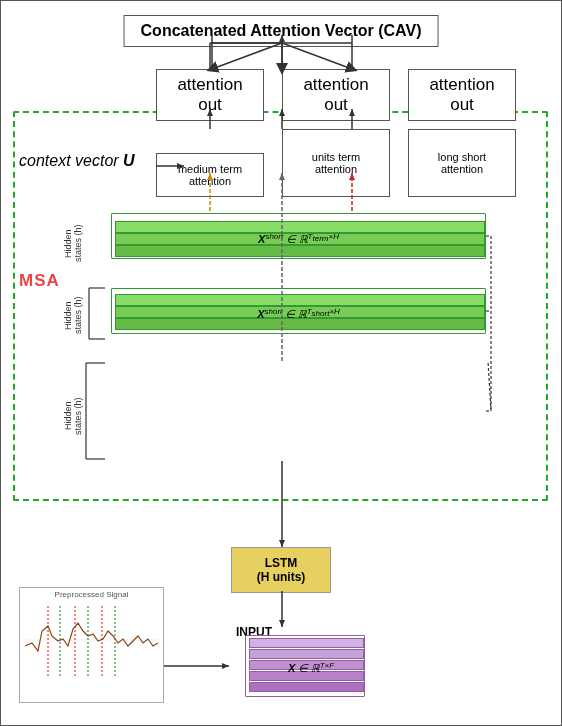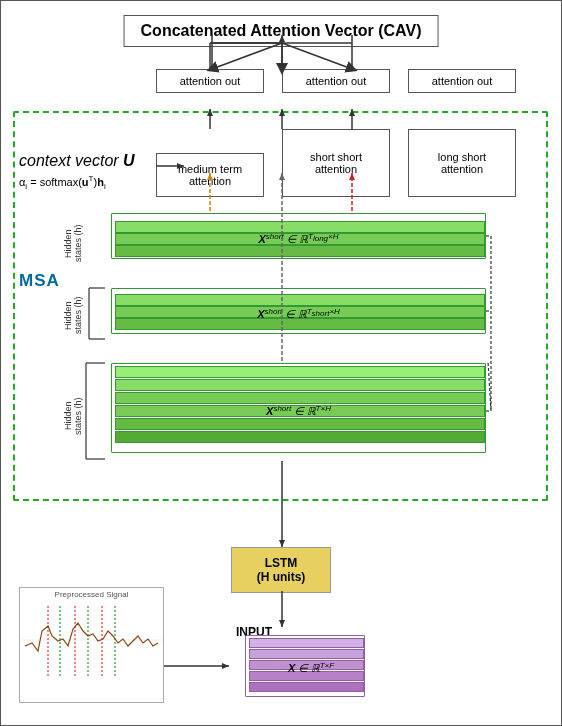--- a/index.html
+++ b/index.html
@@ -43,21 +43,21 @@
       left: 155px;
       display: flex;
       gap: 18px;
       z-index: 10;
     }
     .attn-out-box {
       background: #fff;
       border: 1.5px solid #555;
       padding: 5px 12px;
       text-align: center;
-      font-size: 11px;
+      font-size: 17px;
       width: 108px;
     }
 
     
     .msa-dashed-box {
       position: absolute;
       top: 110px;
       left: 12px;
       width: 535px;
       height: 390px;
@@ -66,21 +66,21 @@
       border-radius: 2px;
     }
 
     
     .msa-label {
       position: absolute;
       top: 270px;
       left: 18px;
       font-size: 17px;
       font-weight: bold;
-      color: #0369a1;
+      color: #ef4444;
       z-index: 20;
       letter-spacing: 1px;
     }
 
     
     .attn-modules-row {
       position: absolute;
       top: 128px;
       left: 155px;
       display: flex;
@@ -246,77 +246,62 @@
     </div>
   </div>
 
   <div class="msa-dashed-box"></div>
 
   <div class="msa-label">MSA</div>
 
   <div class="attn-modules-row">
     <div class="attn-module-box" style="white-space:pre-line;margin-top:24px;">medium term
 attention</div>
-    <div class="attn-module-box" style="white-space:pre-line;">short short
+    <div class="attn-module-box" style="white-space:pre-line;">units term
 attention</div>
     <div class="attn-module-box" style="white-space:pre-line;">long short
 attention</div>
   </div>
 
   <div class="context-text">
     <div class="line1">context vector <b>U</b></div>
-    <div class="line2">α<sub>i</sub> = softmax(<b>u</b><sup>T</sup>)<b>h</b><sub>i</sub></div>
   </div>
 
   <div class="hs-vert-label" style="top:220px; left:62px; height:45px;">Hidden<br>states (h)</div>
 
   <div class="hs-vert-label" style="top:292px; left:62px; height:45px;">Hidden<br>states (h)</div>
 
   <div class="hs-vert-label" style="top:375px; left:62px; height:80px;">Hidden<br>states (h)</div>
 
   <div class="hs-block-top">
     <div style="position:relative; width:100%; height:100%;">
 
       <div style="position:absolute; top:10px; left:4px; width:370px; height:12px; background:#88dd66; border:1px solid #339933;"></div>
       <div style="position:absolute; top:22px; left:4px; width:370px; height:12px; background:#77cc55; border:1px solid #339933;"></div>
       <div style="position:absolute; top:34px; left:4px; width:370px; height:12px; background:#66bb44; border:1px solid #339933;"></div>
       <div style="position:absolute; top:2px; left:0; width:375px; height:46px; background:transparent; border:1.5px solid #339933; border-radius:1px;"></div>
 
       <div style="position:absolute; top:50%; left:50%; transform:translate(-50%,-50%); font-size:11px; font-style:italic; z-index:6; white-space:nowrap;">
-        <b>X</b><sup>short</sup> ∈ ℝ<sup>T<sub>long</sub>×H</sup>
+        <b>X</b><sup>short</sup> ∈ ℝ<sup>T<sub>term</sub>×H</sup>
       </div>
     </div>
   </div>
 
   <div class="hs-block-mid">
     <div style="position:relative; width:100%; height:100%;">
       <div style="position:absolute; top:8px; left:4px; width:370px; height:12px; background:#88dd66; border:1px solid #339933;"></div>
       <div style="position:absolute; top:20px; left:4px; width:370px; height:12px; background:#77cc55; border:1px solid #339933;"></div>
       <div style="position:absolute; top:32px; left:4px; width:370px; height:12px; background:#66bb44; border:1px solid #339933;"></div>
       <div style="position:absolute; top:2px; left:0; width:375px; height:46px; background:transparent; border:1.5px solid #339933; border-radius:1px;"></div>
       <div style="position:absolute; top:50%; left:50%; transform:translate(-50%,-50%); font-size:11px; font-style:italic; z-index:6; white-space:nowrap;">
         <b>X</b><sup>short</sup> ∈ ℝ<sup>T<sub>short</sub>×H</sup>
       </div>
     </div>
   </div>
 
-  <div class="hs-block-bot">
-    <div style="position:relative; width:100%; height:100%;">
-      <div style="position:absolute; top:5px; left:4px; width:370px; height:12px; background:#99ee77; border:1px solid #339933;"></div>
-      <div style="position:absolute; top:18px; left:4px; width:370px; height:12px; background:#88dd66; border:1px solid #339933;"></div>
-      <div style="position:absolute; top:31px; left:4px; width:370px; height:12px; background:#77cc55; border:1px solid #339933;"></div>
-      <div style="position:absolute; top:44px; left:4px; width:370px; height:12px; background:#77cc55; border:1px solid #339933;"></div>
-      <div style="position:absolute; top:57px; left:4px; width:370px; height:12px; background:#66bb44; border:1px solid #339933;"></div>
-      <div style="position:absolute; top:70px; left:4px; width:370px; height:12px; background:#55aa33; border:1px solid #339933;"></div>
-      <div style="position:absolute; top:2px; left:0; width:375px; height:90px; background:transparent; border:1.5px solid #339933; border-radius:1px;"></div>
-      <div style="position:absolute; top:50%; left:50%; transform:translate(-50%,-50%); font-size:11px; font-style:italic; z-index:6; white-space:nowrap;">
-        <b>X</b><sup>short</sup> ∈ ℝ<sup>T×H</sup>
-      </div>
-    </div>
-  </div>
 
   <div class="lstm-box">
     <div>LSTM<br>(H units)</div>
   </div>
 
   <div class="input-label">INPUT</div>
 
   <div class="input-matrix" style="bottom:22px; left:50%; transform:translateX(-30%);">
     <div style="position:relative; width:132px; height:70px;padding-left:20px;">
       <div style="position:absolute; top:5px; left:4px; width:115px; height:10px; background:#d4b0e8; border:1px solid #9060a0;"></div>

